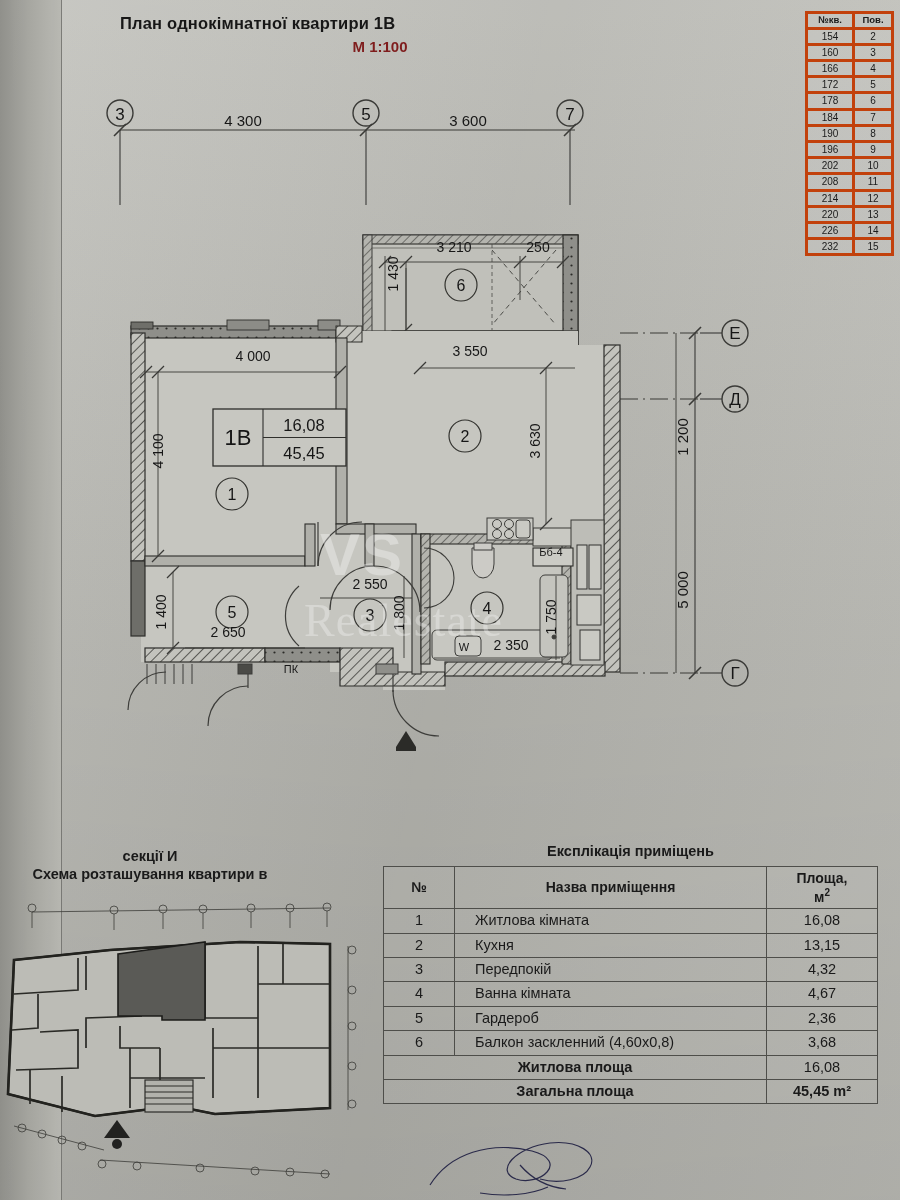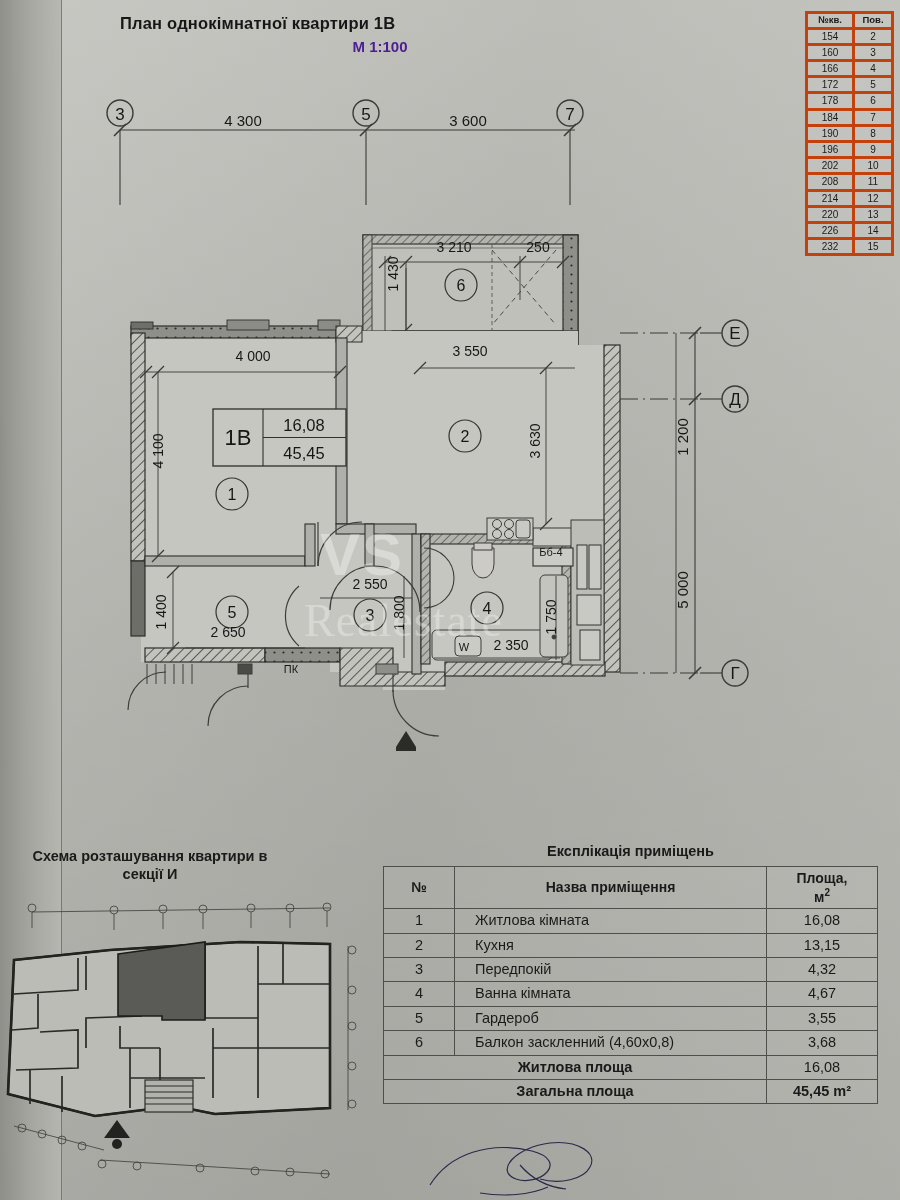--- a/index.html
+++ b/index.html
@@ -32,21 +32,21 @@
   }
 
   
   .title{
     position:absolute;left:120px;top:14px;width:520px;
     text-align:left;font-weight:bold;font-size:16.5px;letter-spacing:.2px;
     color:#171717;
   }
   .subtitle{
     position:absolute;left:120px;top:38px;width:520px;
-    text-align:center;font-weight:bold;font-size:15px;color:#4c1d95;
+    text-align:center;font-weight:bold;font-size:15px;color:#7f1d1d;
   }
 
   
   .apt-table{
     position:absolute;left:805px;top:11px;
     border-collapse:collapse;
     font-size:13.5px;
   }
   .apt-table th,.apt-table td{
     border:3px solid #c2410c;
@@ -470,22 +470,22 @@
   </g>
 </svg>
 </div>
 
 <div class="watermark">
   <div class="wm-vs">VS</div>
   <div class="wm-re">Realestate</div>
 </div>
 
 <div class="sect-title">
+  <div>секції И</div>
   <div>Схема розташування квартири в</div>
-  <div>секції И</div>
 </div>
 
 <svg style="position:absolute;left:0;top:898px;" width="375" height="300" viewBox="0 0 375 300">
 
   <g stroke="#3c3c38" fill="none" stroke-width="0.8">
     <line x1="32" y1="14" x2="330" y2="10"></line>
     <circle cx="32" cy="10" r="4"></circle>
       <circle cx="114" cy="12" r="4"></circle>
     <circle cx="163" cy="11" r="4"></circle>
       <circle cx="203" cy="11" r="4"></circle>
@@ -613,21 +613,21 @@
         <td class="t-area">4,32</td>
       </tr>
       <tr>
         <td class="t-no">4</td>
         <td class="t-name">Ванна кімната</td>
         <td class="t-area">4,67</td>
       </tr>
       <tr>
         <td class="t-no">5</td>
         <td class="t-name">Гардероб</td>
-        <td class="t-area">3,55</td>
+        <td class="t-area">2,36</td>
       </tr>
       <tr>
         <td class="t-no">6</td>
         <td class="t-name">Балкон заскленний (4,60х0,8)</td>
         <td class="t-area">3,68</td>
       </tr>
       <tr>
         <td class="t-sum-label" colspan="2">Житлова площа</td>
         <td class="t-sum-val">16,08</td>
       </tr>

